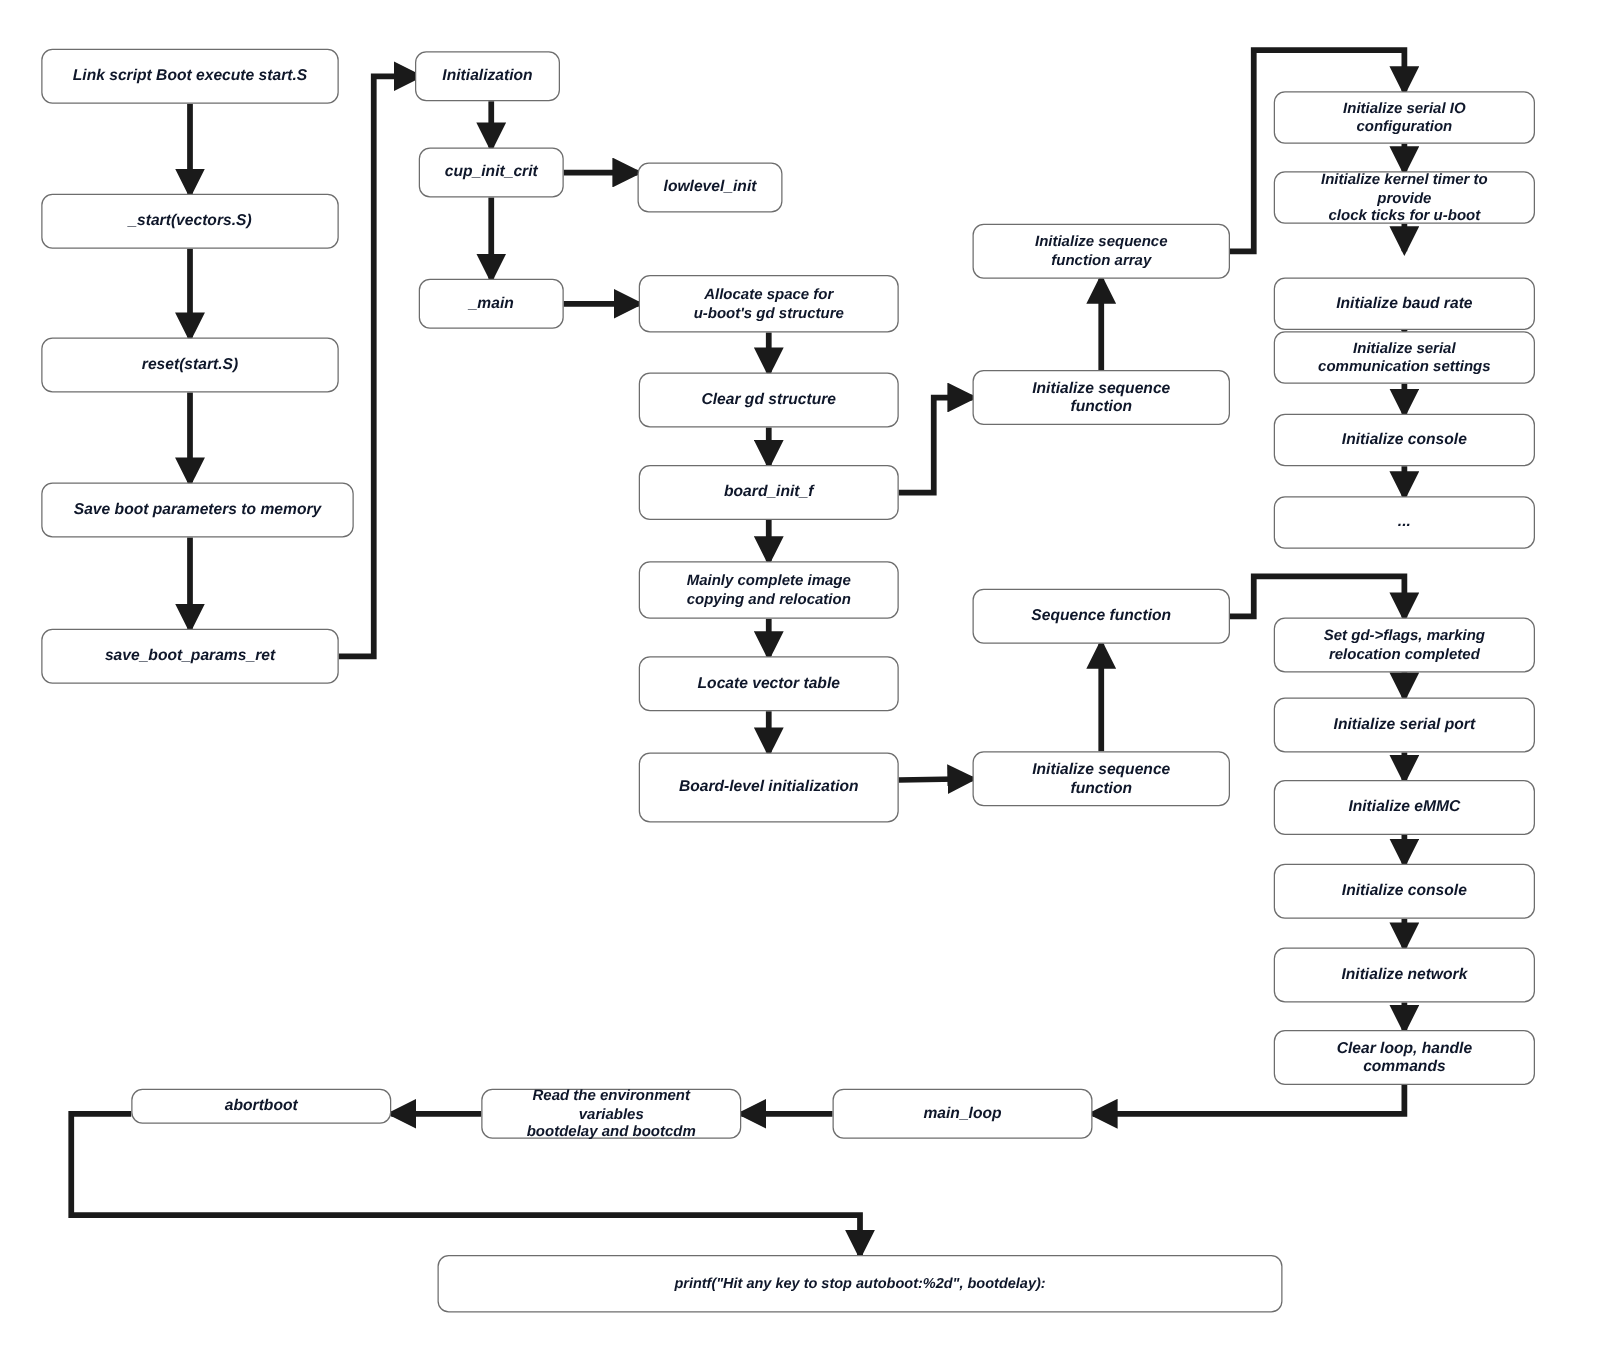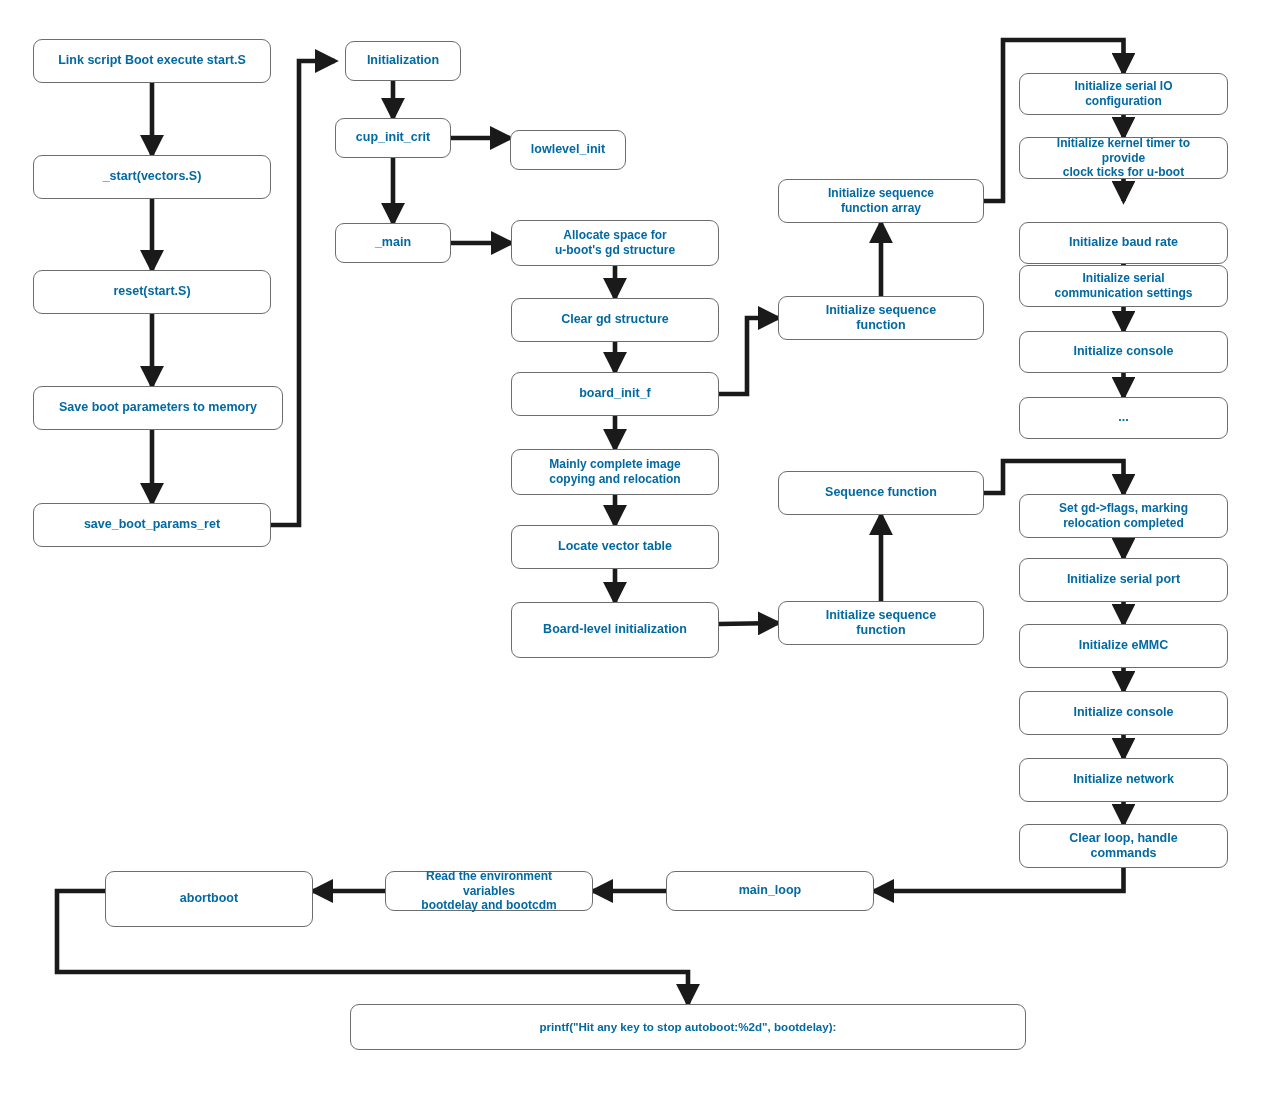--- a/index.html
+++ b/index.html
@@ -18,26 +18,27 @@
   .node {
     position: absolute;
     box-sizing: border-box;
     background: #ffffff;
     border: 1.6px solid #6d6d6d;
     border-radius: 9px;
     display: flex;
     align-items: center;
     justify-content: center;
     text-align: center;
-    color: #0369a1;
+    color: #0f172a;
     font-weight: bold;
     font-size: 12.5px;
     line-height: 1.22;
     padding: 2px 22px;
     white-space: pre-line;
+    font-style: italic;
   }
   .node.small { font-size: 11.6px; }
   .node.tiny  { font-size: 12px; }
   .edge-layer {
     position: absolute;
     left: 0; top: 0;
     width: 1280px;
     height: 1094px;
     pointer-events: none;
   }
@@ -88,21 +89,21 @@
         <path d="M 385 891 L 313 891"></path>
         <path d="M 105 891 L 57 891 L 57 972 L 688 972 L 688 1004"></path>
       </g>
   </svg>
   <div id="nodes">
       <div class="node" style="left: 33px; top: 39px; width: 238px; height: 44px;">Link script  Boot execute start.S</div>
       <div class="node" style="left: 33px; top: 155px; width: 238px; height: 44px;">_start(vectors.S)</div>
       <div class="node" style="left: 33px; top: 270px; width: 238px; height: 44px;">reset(start.S)</div>
       <div class="node" style="left: 33px; top: 386px; width: 250px; height: 44px;">Save boot parameters to memory</div>
       <div class="node" style="left: 33px; top: 503px; width: 238px; height: 44px;">save_boot_params_ret</div>
-      <div class="node" style="left: 345px; top: 41px; width: 116px; height: 40px;">Initialization</div>
+      <div class="node" style="left: 332px; top: 41px; width: 116px; height: 40px;">Initialization</div>
       <div class="node" style="left: 335px; top: 118px; width: 116px; height: 40px;">cup_init_crit</div>
       <div class="node" style="left: 510px; top: 118px; width: 116px; height: 40px; margin-top: 12px;">lowlevel_init</div>
       <div class="node" style="left: 335px; top: 223px; width: 116px; height: 40px;">_main</div>
       <div class="node tiny" style="left: 511px; top: 220px; width: 208px; height: 46px;">Allocate space for
 u-boot's gd structure</div>
       <div class="node" style="left: 511px; top: 298px; width: 208px; height: 44px;">Clear gd structure</div>
       <div class="node" style="left: 511px; top: 372px; width: 208px; height: 44px;">board_init_f</div>
       <div class="node tiny" style="left: 511px; top: 449px; width: 208px; height: 46px;">Mainly complete image
 copying and relocation</div>
       <div class="node" style="left: 511px; top: 525px; width: 208px; height: 44px;">Locate vector table</div>
@@ -124,16 +125,16 @@
       <div class="node tiny" style="left: 1019px; top: 494px; width: 209px; height: 44px;">Set gd-&gt;flags, marking
 relocation completed</div>
       <div class="node" style="left: 1019px; top: 558px; width: 209px; height: 44px;">Initialize serial port</div>
       <div class="node" style="left: 1019px; top: 624px; width: 209px; height: 44px;">Initialize eMMC</div>
       <div class="node" style="left: 1019px; top: 691px; width: 209px; height: 44px;">Initialize console</div>
       <div class="node" style="left: 1019px; top: 758px; width: 209px; height: 44px;">Initialize network</div>
       <div class="node" style="left: 1019px; top: 824px; width: 209px; height: 44px;">Clear loop, handle commands</div>
       <div class="node" style="left: 666px; top: 871px; width: 208px; height: 40px;">main_loop</div>
       <div class="node tiny" style="left: 385px; top: 871px; width: 208px; height: 40px;">Read the environment variables
 bootdelay and bootcdm</div>
-      <div class="node" style="left: 105px; top: 871px; width: 208px; height: 56px;">abortboot</div>
+      <div class="node" style="left: 105px; top: 871px; width: 208px; height: 28px;">abortboot</div>
       <div class="node small" style="left: 350px; top: 1004px; width: 676px; height: 46px;">printf("Hit any key to stop autoboot:%2d", bootdelay):</div>
     </div>
 </div>
 
 </body></html>

